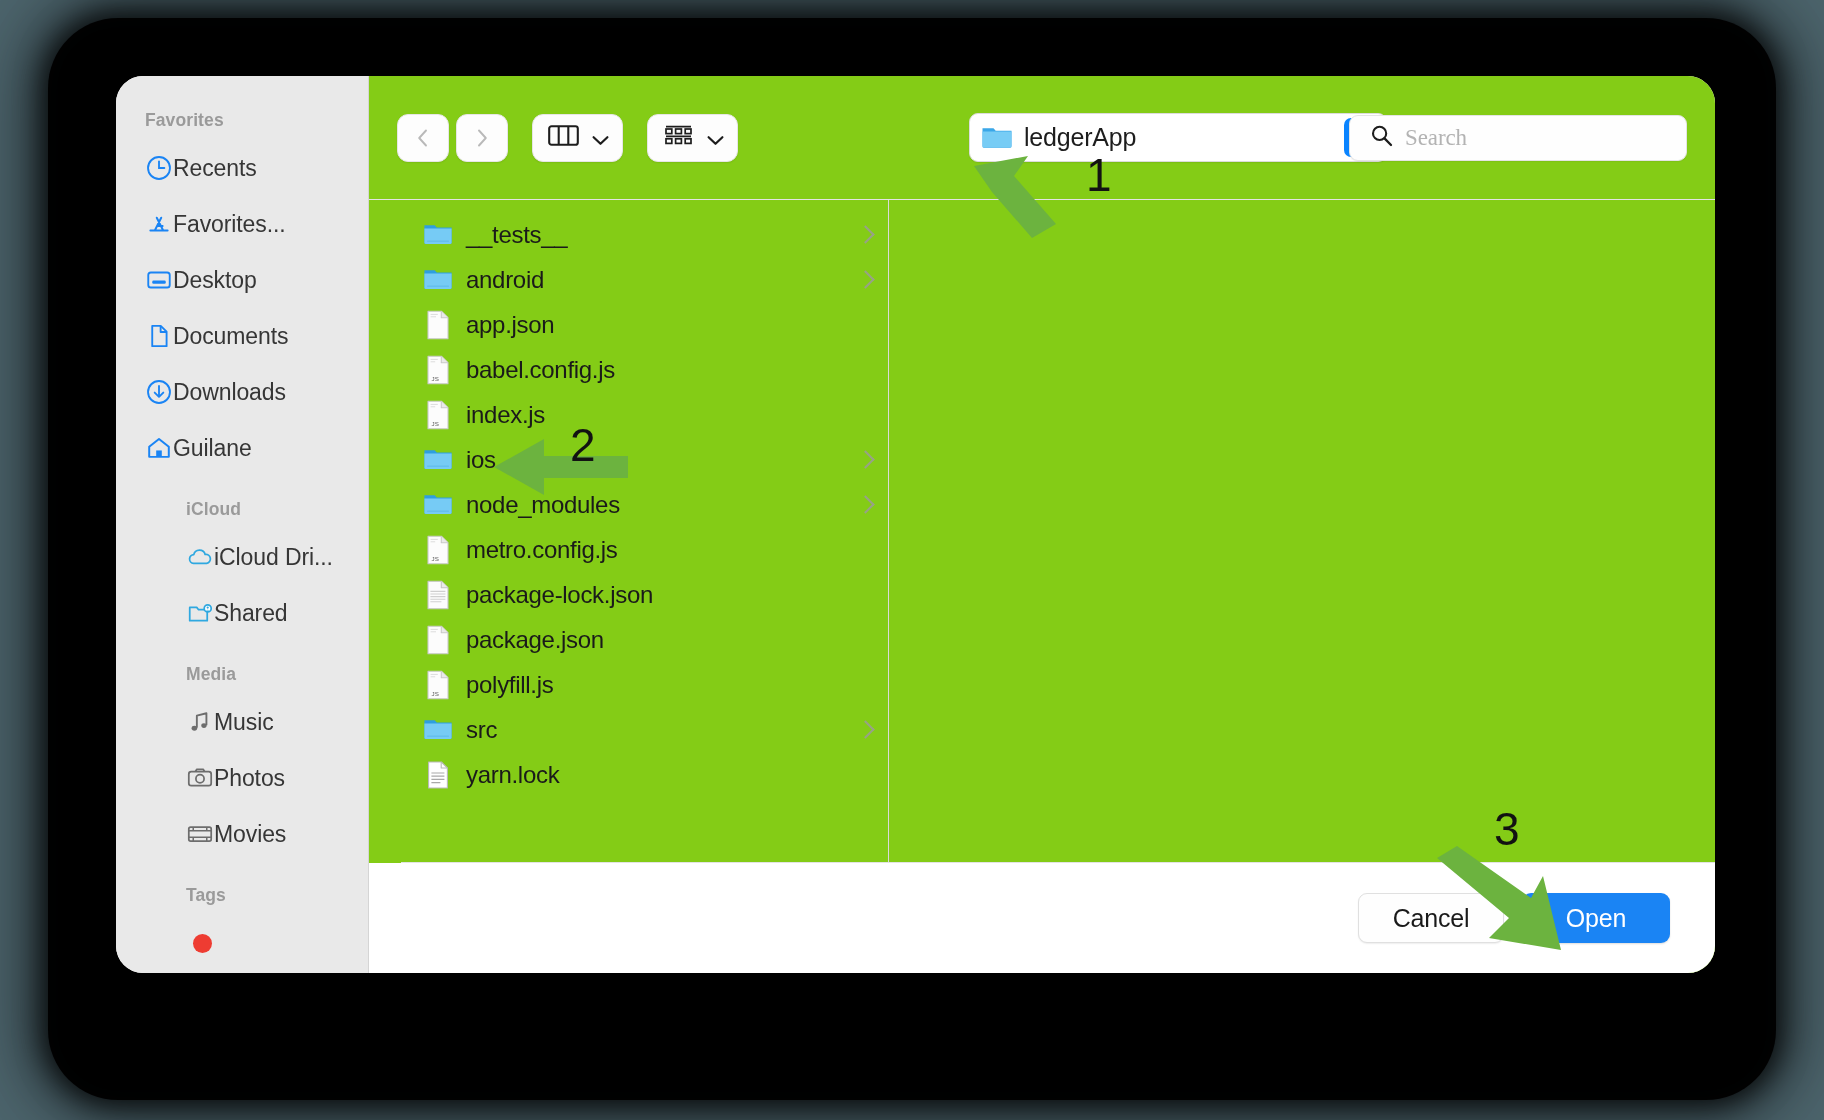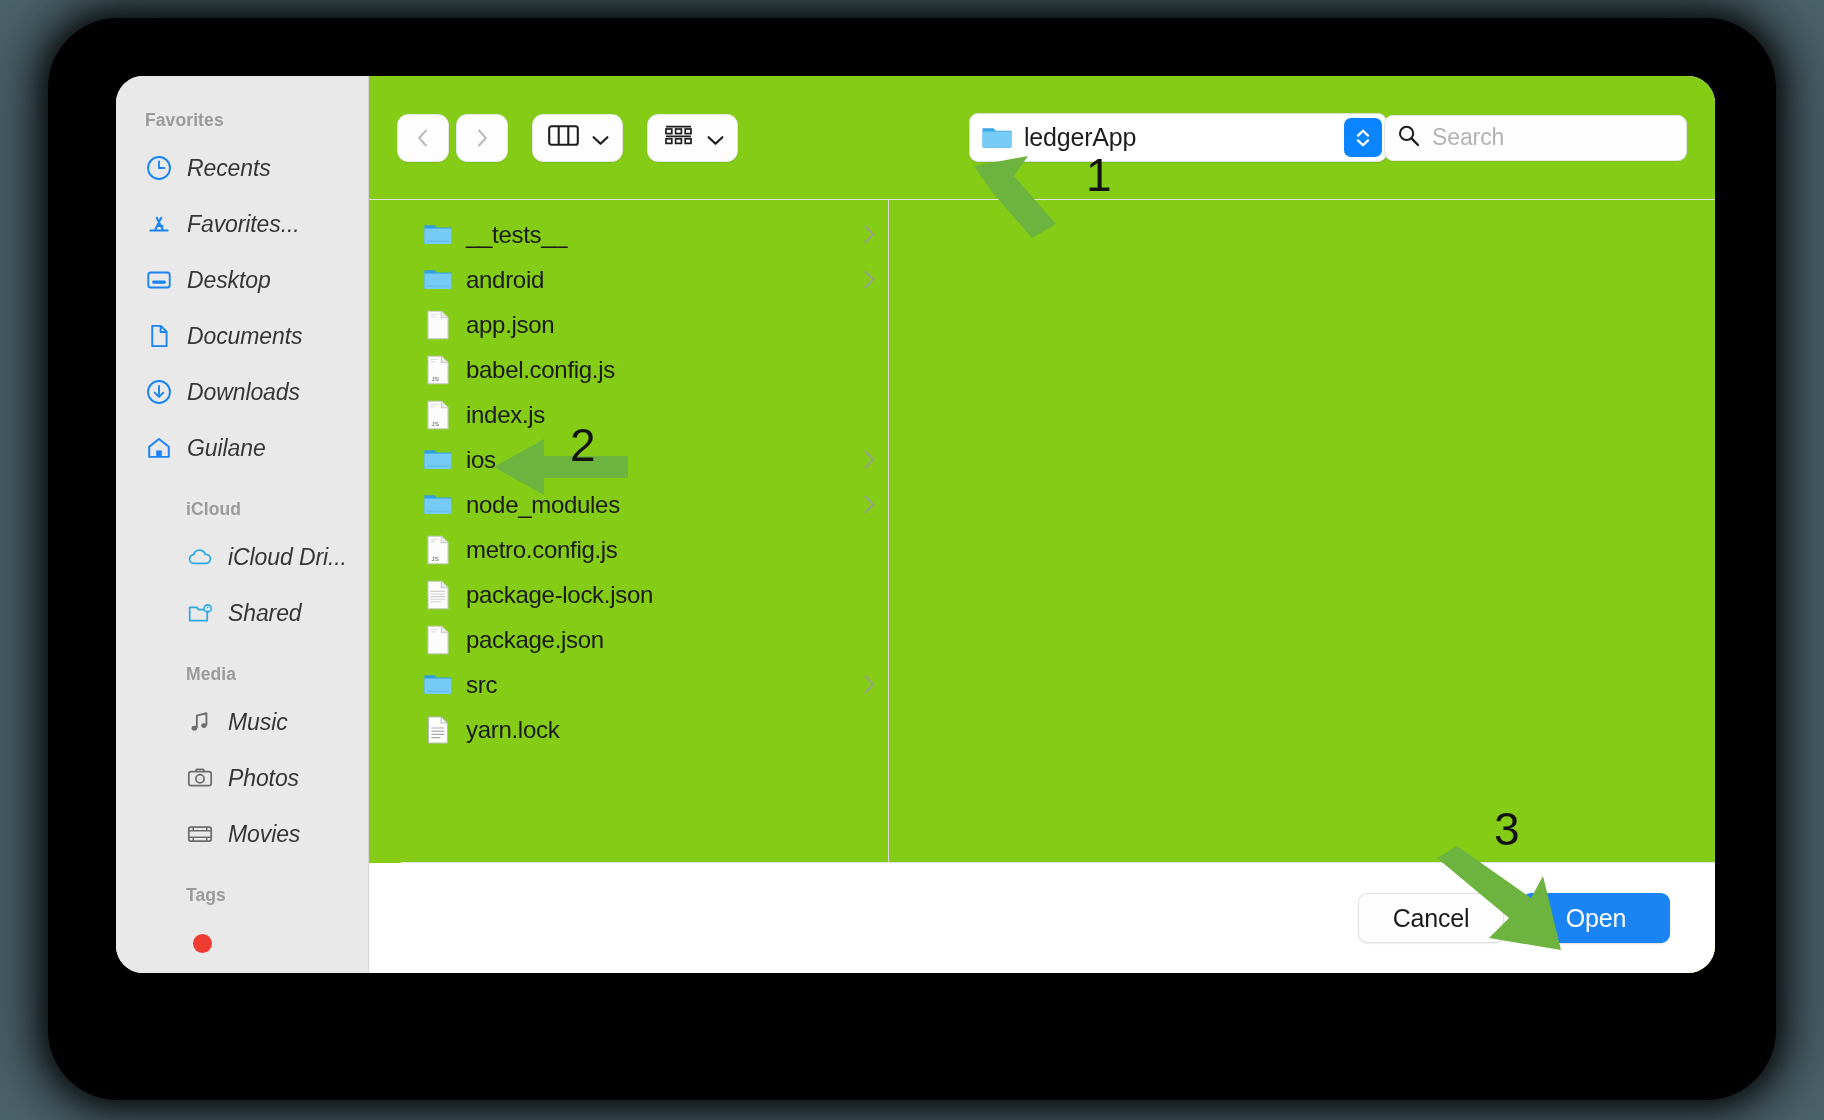--- a/index.html
+++ b/index.html
@@ -63,23 +63,21 @@
     color: #9a9a9a;
     padding: 0 0 9px 29px;
     letter-spacing: 0.1px;
   }
   .side-group + .side-group { margin-top: 23px; padding-left: 41px; }
   .side-item {
     display: flex;
     align-items: center;
     height: 56px;
     padding-left: 29px;
-    gap: 14px;
     cursor: default;
-    font-style: italic;
   }
   .side-item .label {
     font-size: 23px;
     color: #363636;
     white-space: nowrap;
     letter-spacing: -0.1px;
   }
   .side-icon {
     width: 28px; height: 28px;
     flex: 0 0 28px;
@@ -158,30 +156,31 @@
     background: #0a84ff;
     border-radius: 7px;
     display: flex; flex-direction: column;
     align-items: center; justify-content: center;
     gap: 3px;
   }
 
   #search-field {
     position: absolute;
     right: 28px;
-    width: 303px;
+    width: 338px;
     height: 46px;
     background: #fefefe;
     border: 1px solid #e4e4e4;
     border-radius: 9px;
     display: flex;
     align-items: center;
     gap: 12px;
-    padding: 0 12px;
+    padding: 0 20px;
     box-shadow: 0 1px 1px rgba(0,0,0,0.05);
+    font-family: Liberation Serif, serif;
   }
   #search-field .ph {
     font-size: 23px;
     color: #b3b3b3;
     letter-spacing: -0.1px;
   }
 
   
   #browser {
     flex: 1 1 auto;
@@ -603,20 +602,31 @@
               <svg width="30" height="30" viewBox="0 0 26 30">
       <path d="M3 1.2h13.4L23 7.6v21.2H3z" fill="#fcfcfc" stroke="#c9c9c9" stroke-width="1.1" stroke-linejoin="round"></path>
       <path d="M16.3 1.3v6.4H23" fill="#e9e9e9" stroke="#c9c9c9" stroke-width="1.1" stroke-linejoin="round"></path>
       <path d="M5.6 4.4h7.2M5.6 6.8h5.4" stroke="#dcdcdc" stroke-width="1"></path>
     </svg>
             </span>
             <span class="fname">package.json</span>
           </div>
           <div class="file-row">
             <span class="ficon">
+              <svg width="30" height="30" viewBox="0 0 26 30">
+      <path d="M3 1.2h13.4L23 7.6v21.2H3z" fill="#fcfcfc" stroke="#c9c9c9" stroke-width="1.1" stroke-linejoin="round"></path>
+      <path d="M16.3 1.3v6.4H23" fill="#e9e9e9" stroke="#c9c9c9" stroke-width="1.1" stroke-linejoin="round"></path>
+      <path d="M5.6 4.4h7.2M5.6 6.8h4.6" stroke="#dcdcdc" stroke-width="1"></path>
+      <text x="6.6" y="26.4" font-family="'Liberation Sans',sans-serif" font-size="6.2" fill="#5a5a5a">JS</text>
+    </svg>
+            </span>
+            <span class="fname">polyfill.js</span>
+          </div>
+          <div class="file-row">
+            <span class="ficon">
               <svg width="30" height="26" viewBox="0 0 32 26">
       <path d="M1.5 4.6h11l2.2 2.6H30.5v15.8a1.6 1.6 0 0 1-1.6 1.6H3.1a1.6 1.6 0 0 1-1.6-1.6z" fill="#2e9fe0"></path>
       <path d="M1.5 8.2h29v14.8a1.6 1.6 0 0 1-1.6 1.6H3.1a1.6 1.6 0 0 1-1.6-1.6z" fill="#76cbf5"></path>
       <path d="M4.4 21.7h23.2" stroke="#5bb7e8" stroke-width="1" fill="none"></path>
     </svg>
             </span>
             <span class="fname">src</span>
             <span class="disclose"></span>
           </div>
           <div class="file-row">

